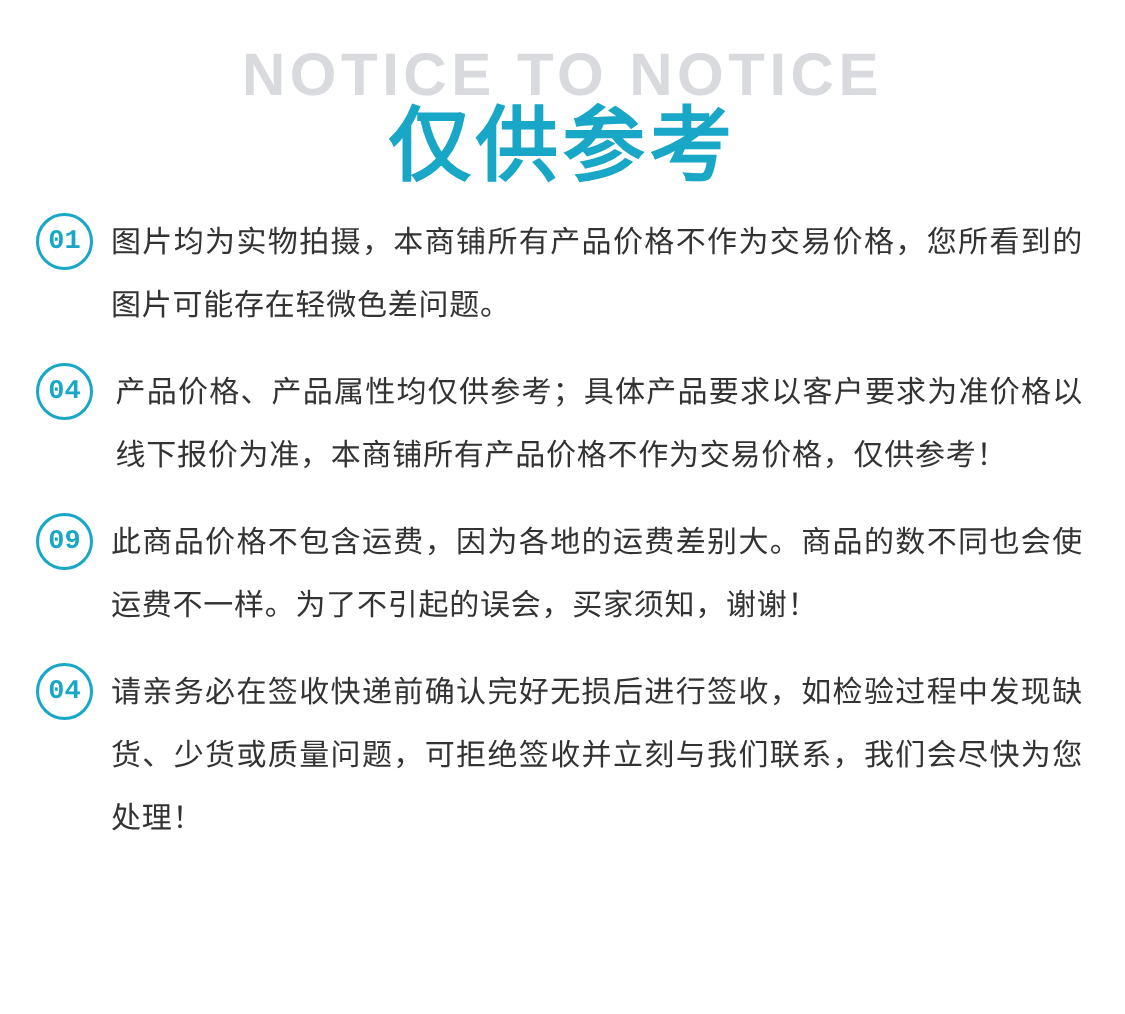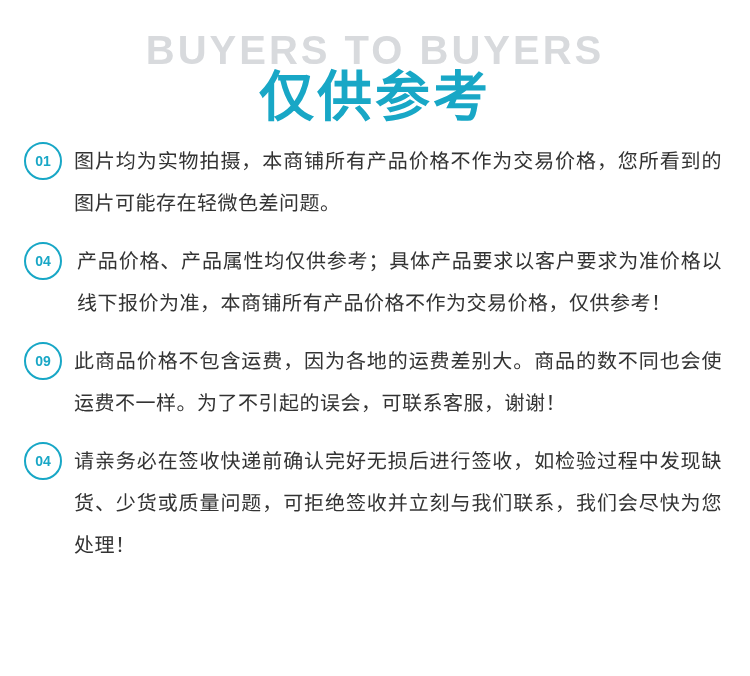--- a/index.html
+++ b/index.html
@@ -61,22 +61,22 @@
     align-items: flex-start;
     margin-bottom: 16px;
   }
   .num-badge {
     flex: 0 0 auto;
     width: 38px;
     height: 38px;
     border-radius: 50%;
     border: 2px solid #18a7c6;
     color: #18a7c6;
-    font-family: Liberation Sans, sans-serif;
-    font-size: 14px;
+    font-family: Liberation Mono, monospace;
+    font-size: 18px;
     font-weight: bold;
     display: flex;
     align-items: center;
     justify-content: center;
     box-sizing: border-box;
     margin-top: 2px;
   }
   .item-text {
     flex: 1 1 auto;
     margin-left: 12px;
@@ -90,39 +90,39 @@
   .item-text.italic {
     margin-left: 15px;
   }
 </style>
 </head>
 <body>
 
 <div class="page">
 
   <div class="header">
-    <div class="watermark">BUYERS TO BUYERS</div>
+    <div class="watermark">NOTICE TO NOTICE</div>
     <div class="main-title">仅供参考</div>
   </div>
 
   <div class="notice-list">
 
     <div class="notice-item">
       <div class="num-badge">01</div>
       <div class="item-text">图片均为实物拍摄，本商铺所有产品价格不作为交易价格，您所看到的图片可能存在轻微色差问题。</div>
     </div>
 
     <div class="notice-item">
       <div class="num-badge">04</div>
       <div class="item-text italic">产品价格、产品属性均仅供参考；具体产品要求以客户要求为准价格以线下报价为准，本商铺所有产品价格不作为交易价格，仅供参考！</div>
     </div>
 
     <div class="notice-item">
       <div class="num-badge">09</div>
-      <div class="item-text">此商品价格不包含运费，因为各地的运费差别大。商品的数不同也会使运费不一样。为了不引起的误会，可联系客服，谢谢！</div>
+      <div class="item-text">此商品价格不包含运费，因为各地的运费差别大。商品的数不同也会使运费不一样。为了不引起的误会，买家须知，谢谢！</div>
     </div>
 
     <div class="notice-item">
       <div class="num-badge">04</div>
       <div class="item-text">请亲务必在签收快递前确认完好无损后进行签收，如检验过程中发现缺货、少货或质量问题，可拒绝签收并立刻与我们联系，我们会尽快为您处理！</div>
     </div>
 
   </div>
 </div>
 

